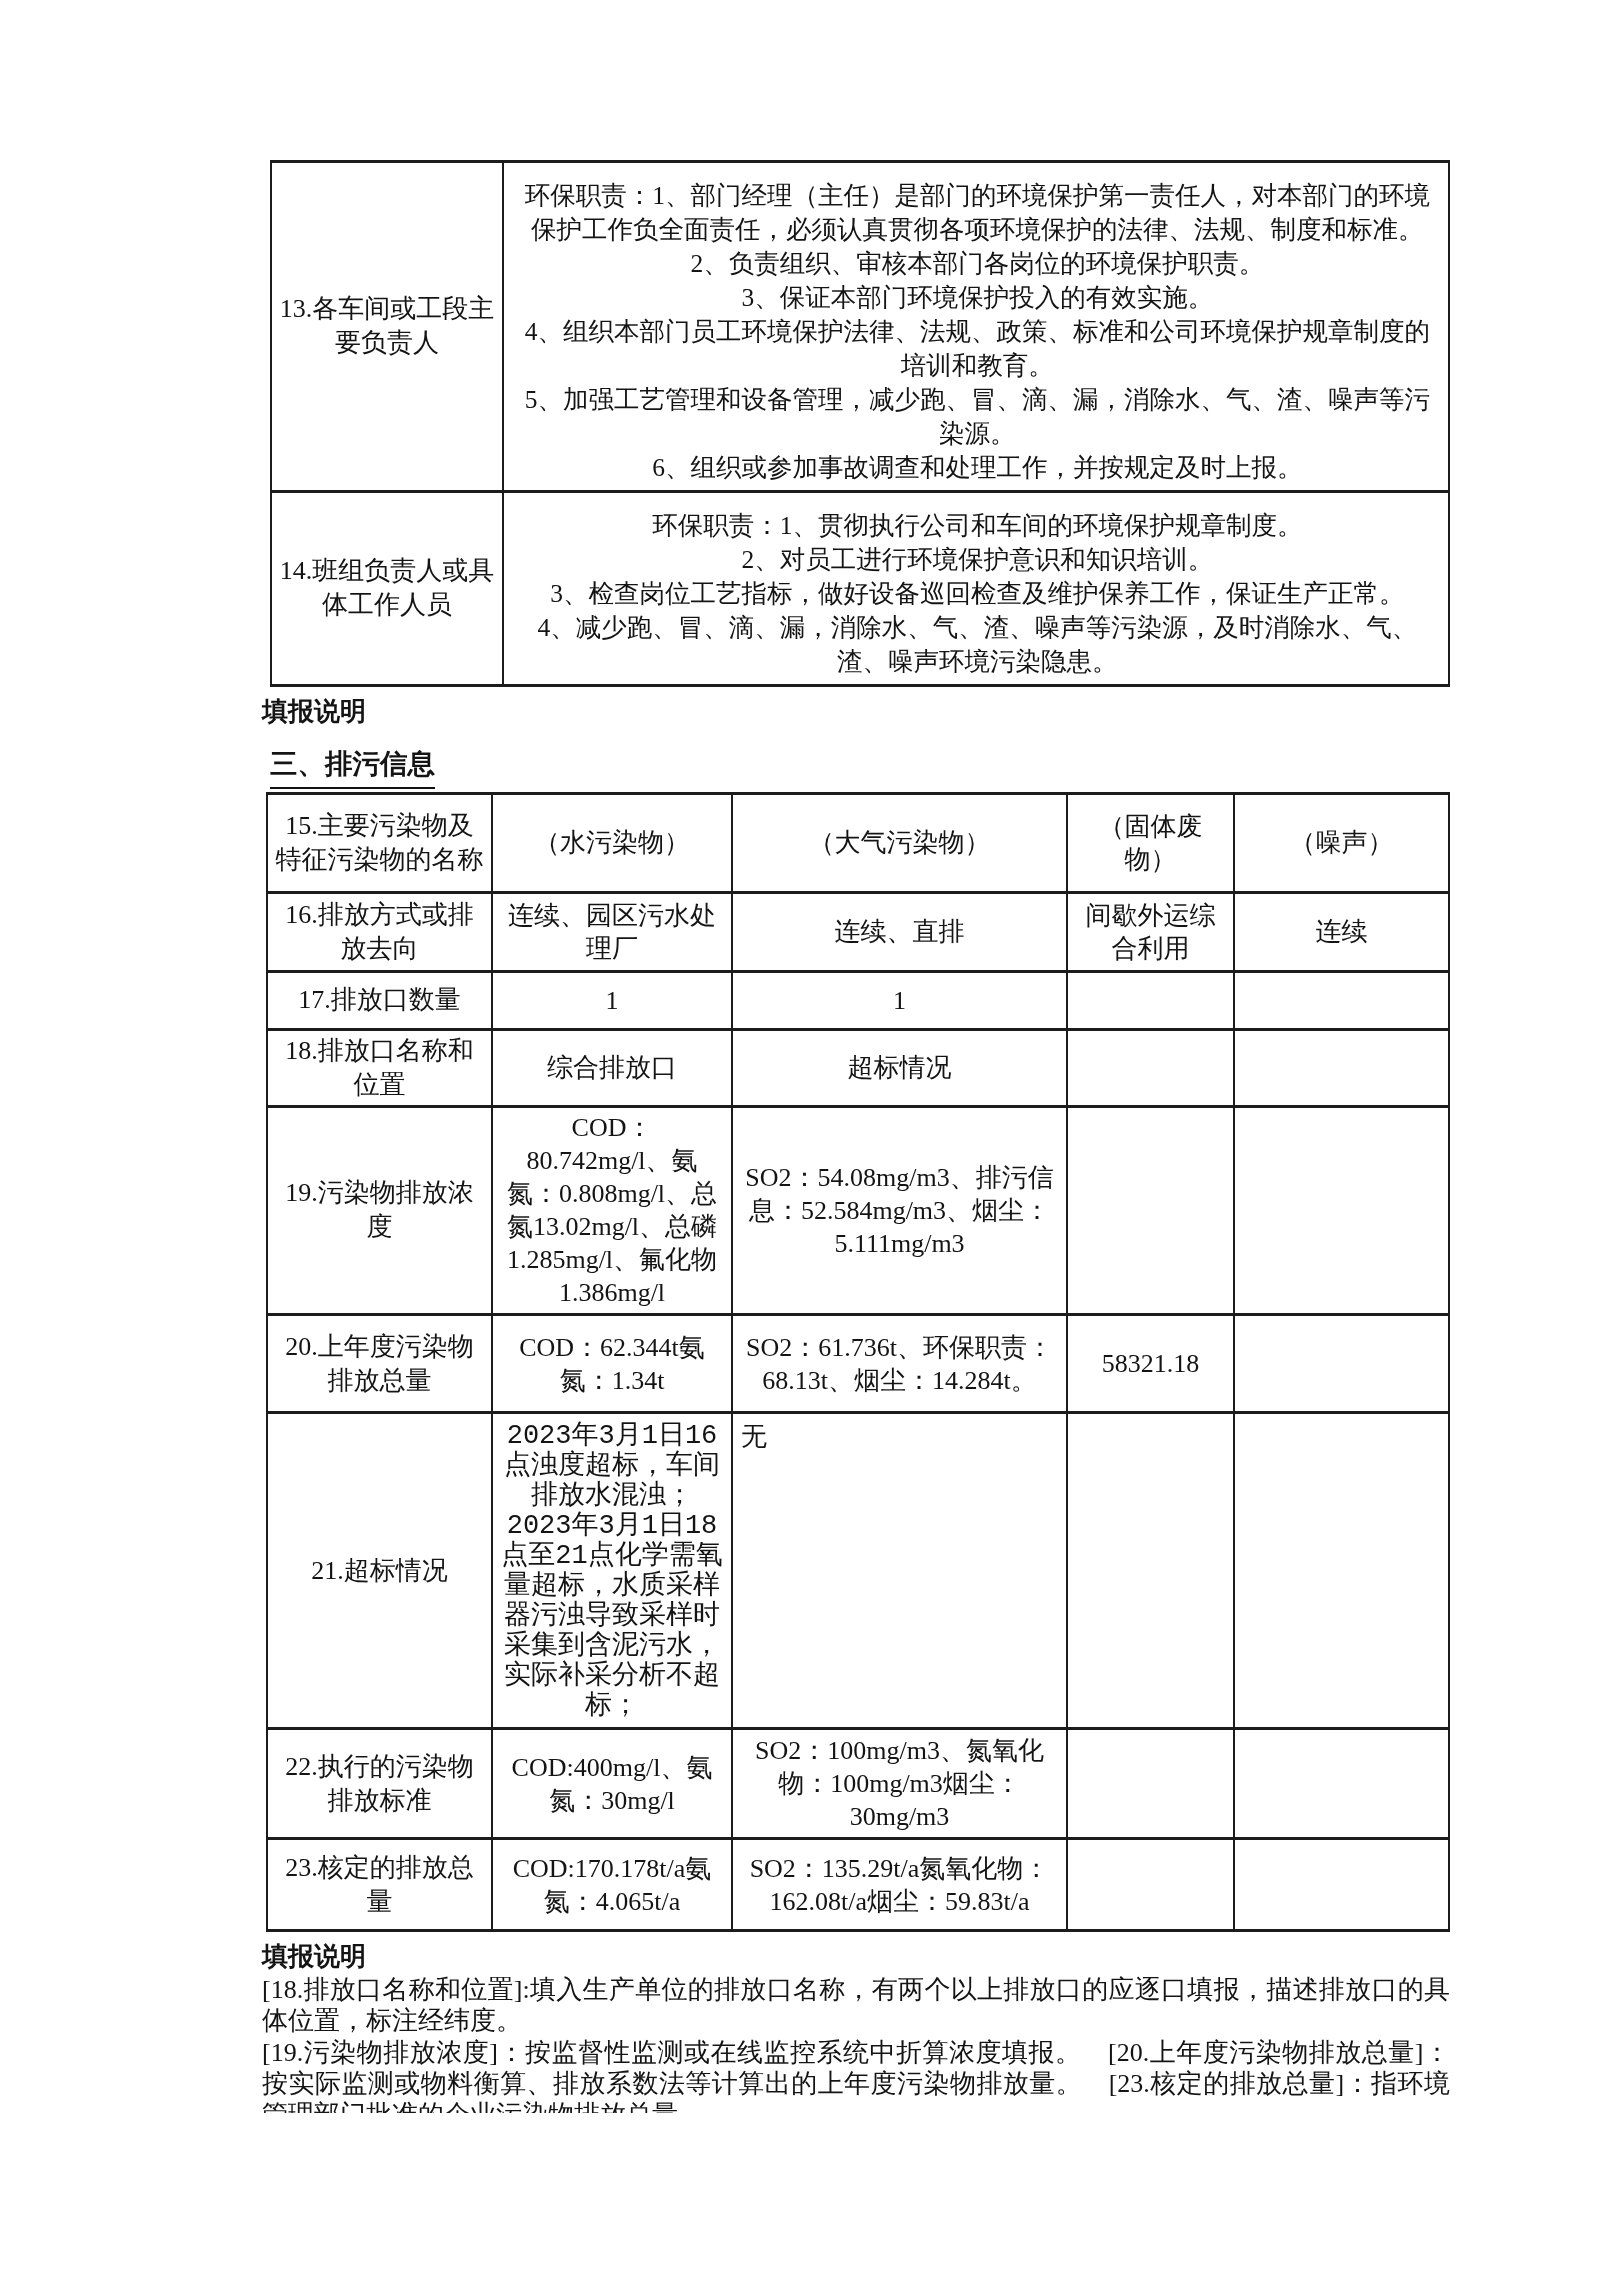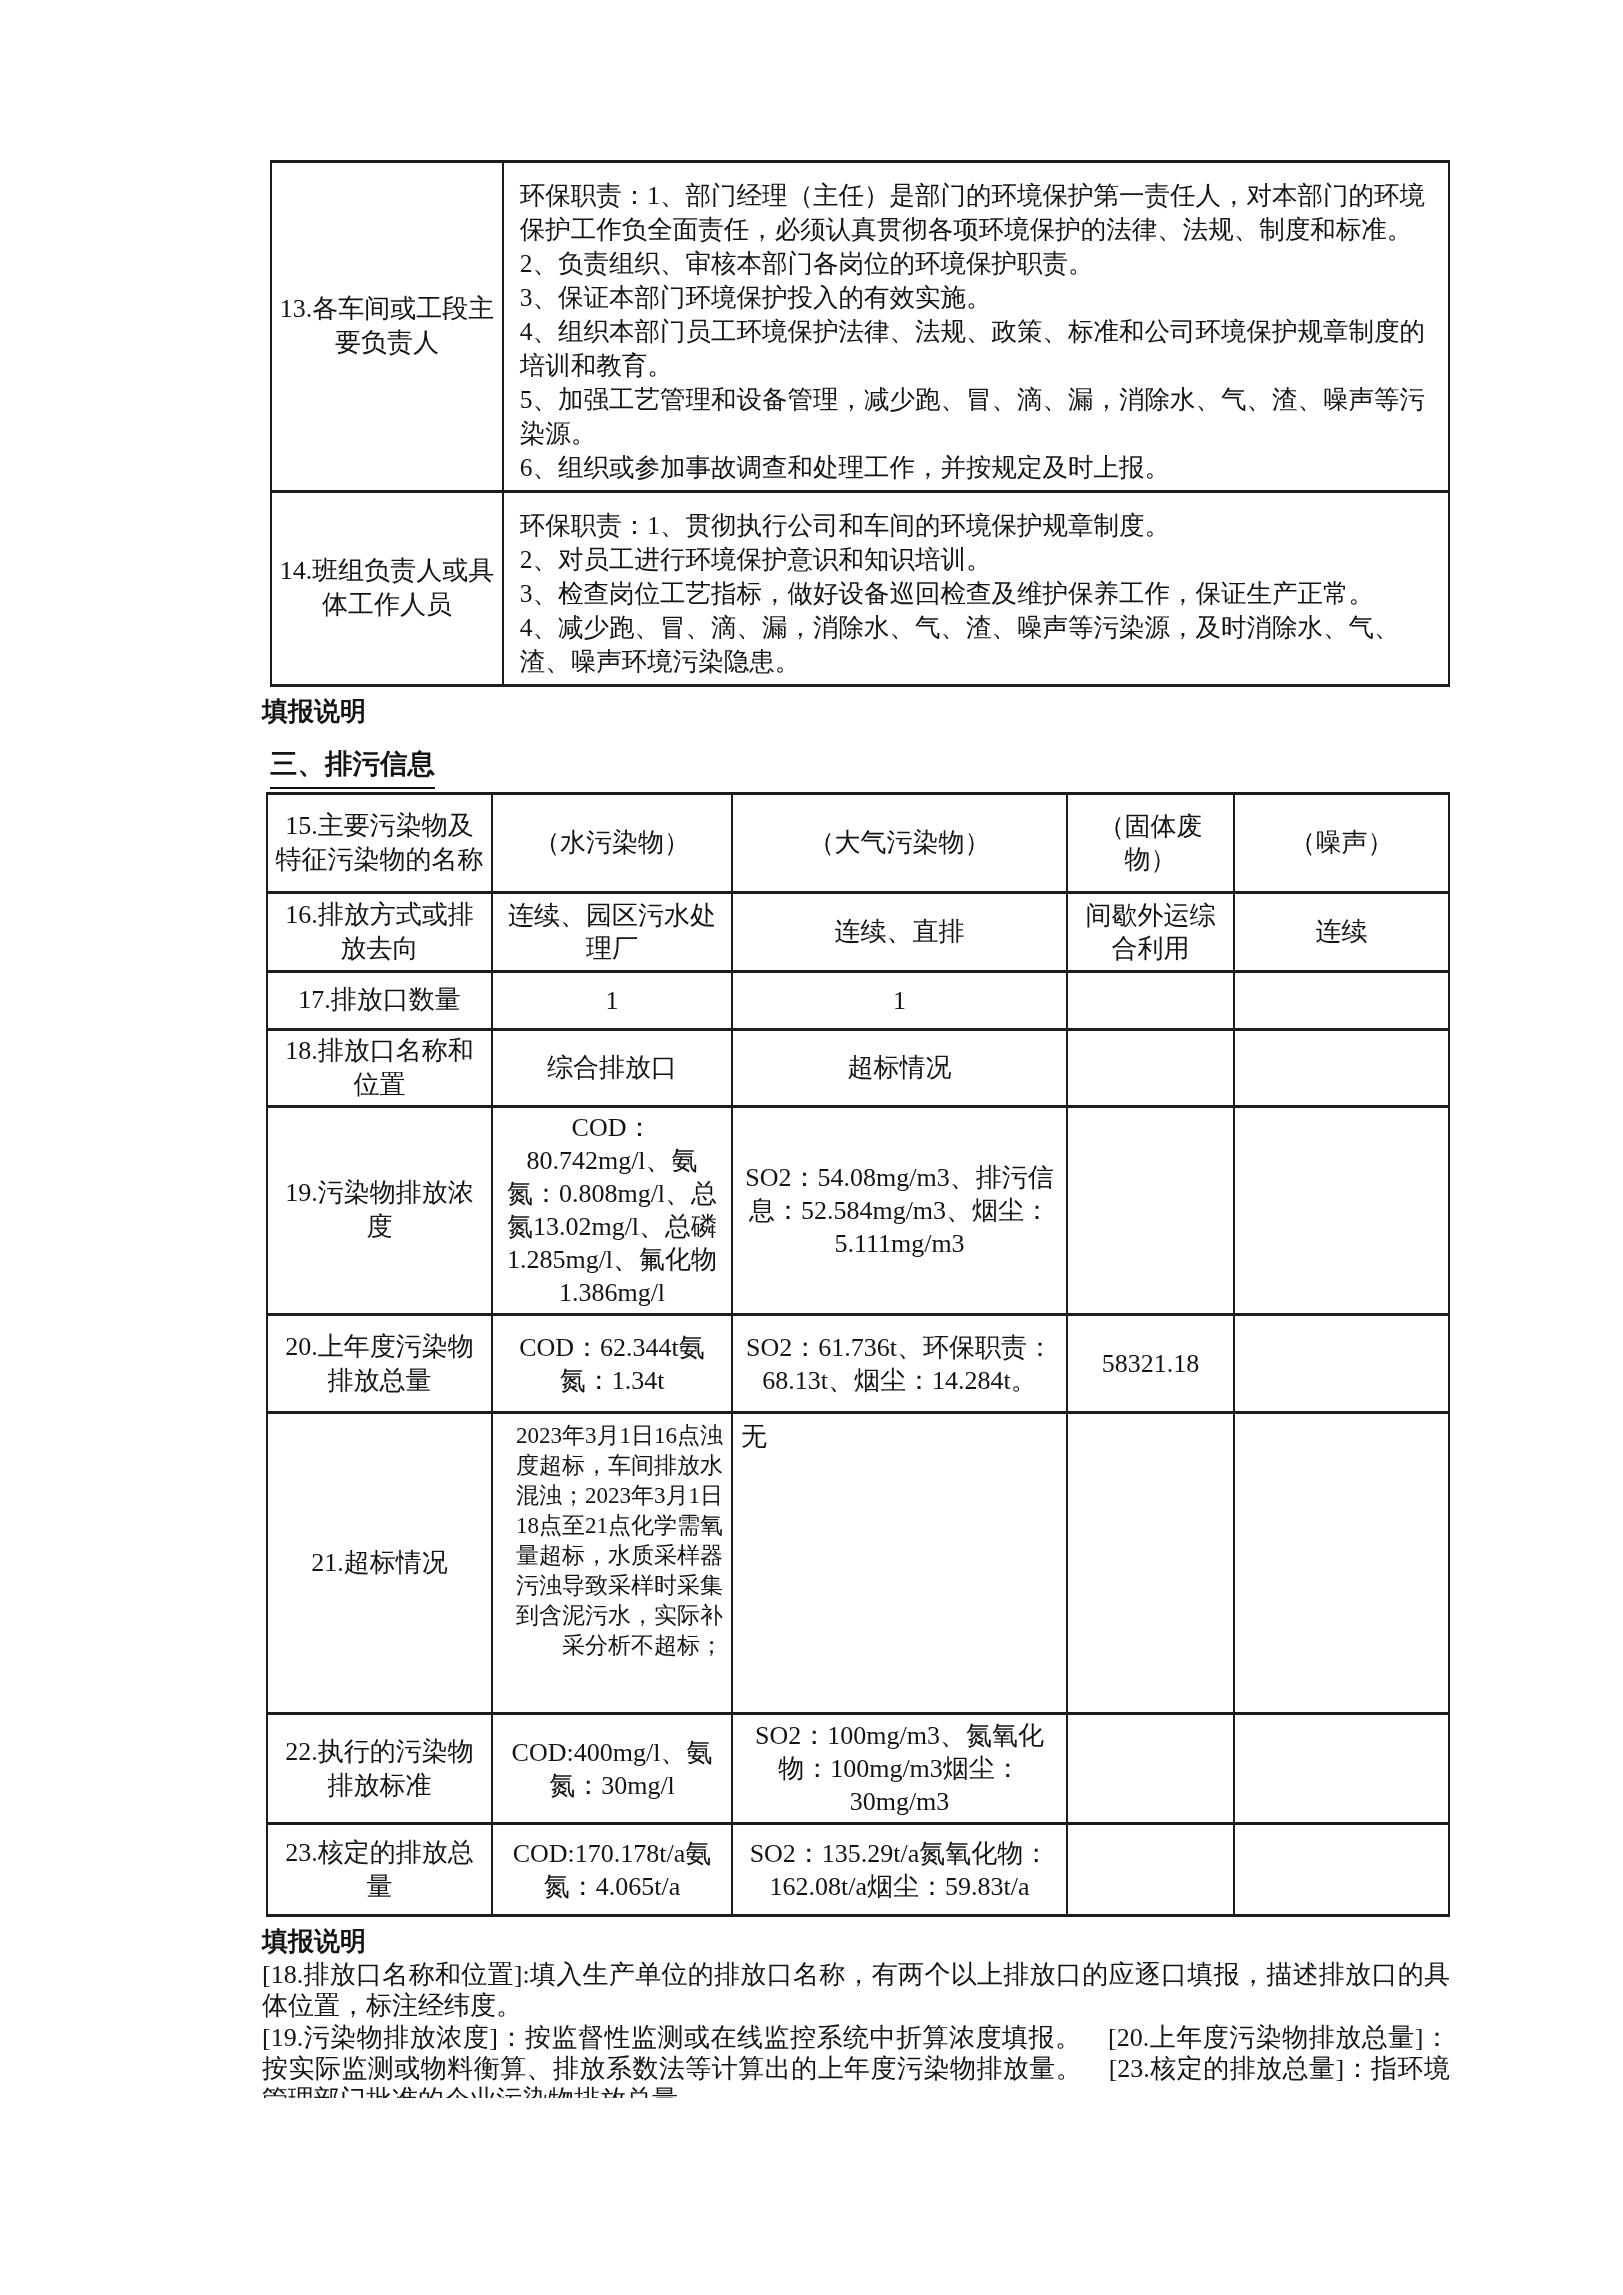--- a/index.html
+++ b/index.html
@@ -13,32 +13,32 @@
   }
   table{border-collapse:collapse;table-layout:fixed;background:#fff;}
   td{border:2px solid #1c1c1c;border-top-width:3.3px;border-bottom-width:3.3px;overflow:hidden;}
   .t1{margin:160px 0 0 270px;width:1178px;border:2.6px solid #111;}
   .t2{margin:2.6px 0 0 266px;width:1182px;border:2.6px solid #111;}
   .lbl{
     text-align:center;vertical-align:middle;
     font-size:26px;line-height:34px;padding:0 5.2px;
   }
   .cnt{
-    vertical-align:top;text-align:left;
+    vertical-align:top;text-align:center;
     font-size:25.5px;line-height:34px;
     padding:15.7px 13px 5.2px 15.7px;
   }
   .cnt p{margin:0;}
   .c{
     text-align:center;vertical-align:middle;
     font-size:26px;line-height:33px;padding:3.9px 7.9px;
   }
   .tl{
-    text-align:right;vertical-align:top;
-    font-size:23px;line-height:30px;padding:6.5px 7.9px;
+    text-align:center;vertical-align:top;
+    font-size:27px;line-height:30px;padding:6.5px 7.9px;font-family:Liberation Mono, monospace;
   }
   .tl2{
     text-align:left;vertical-align:top;
     font-size:26px;line-height:33px;padding:5.2px 7.9px;
   }
   .note-heading{
     margin:9.2px 0 0 262px;
     font-size:26px;font-weight:bold;line-height:31px;
   }
   .note-text{

